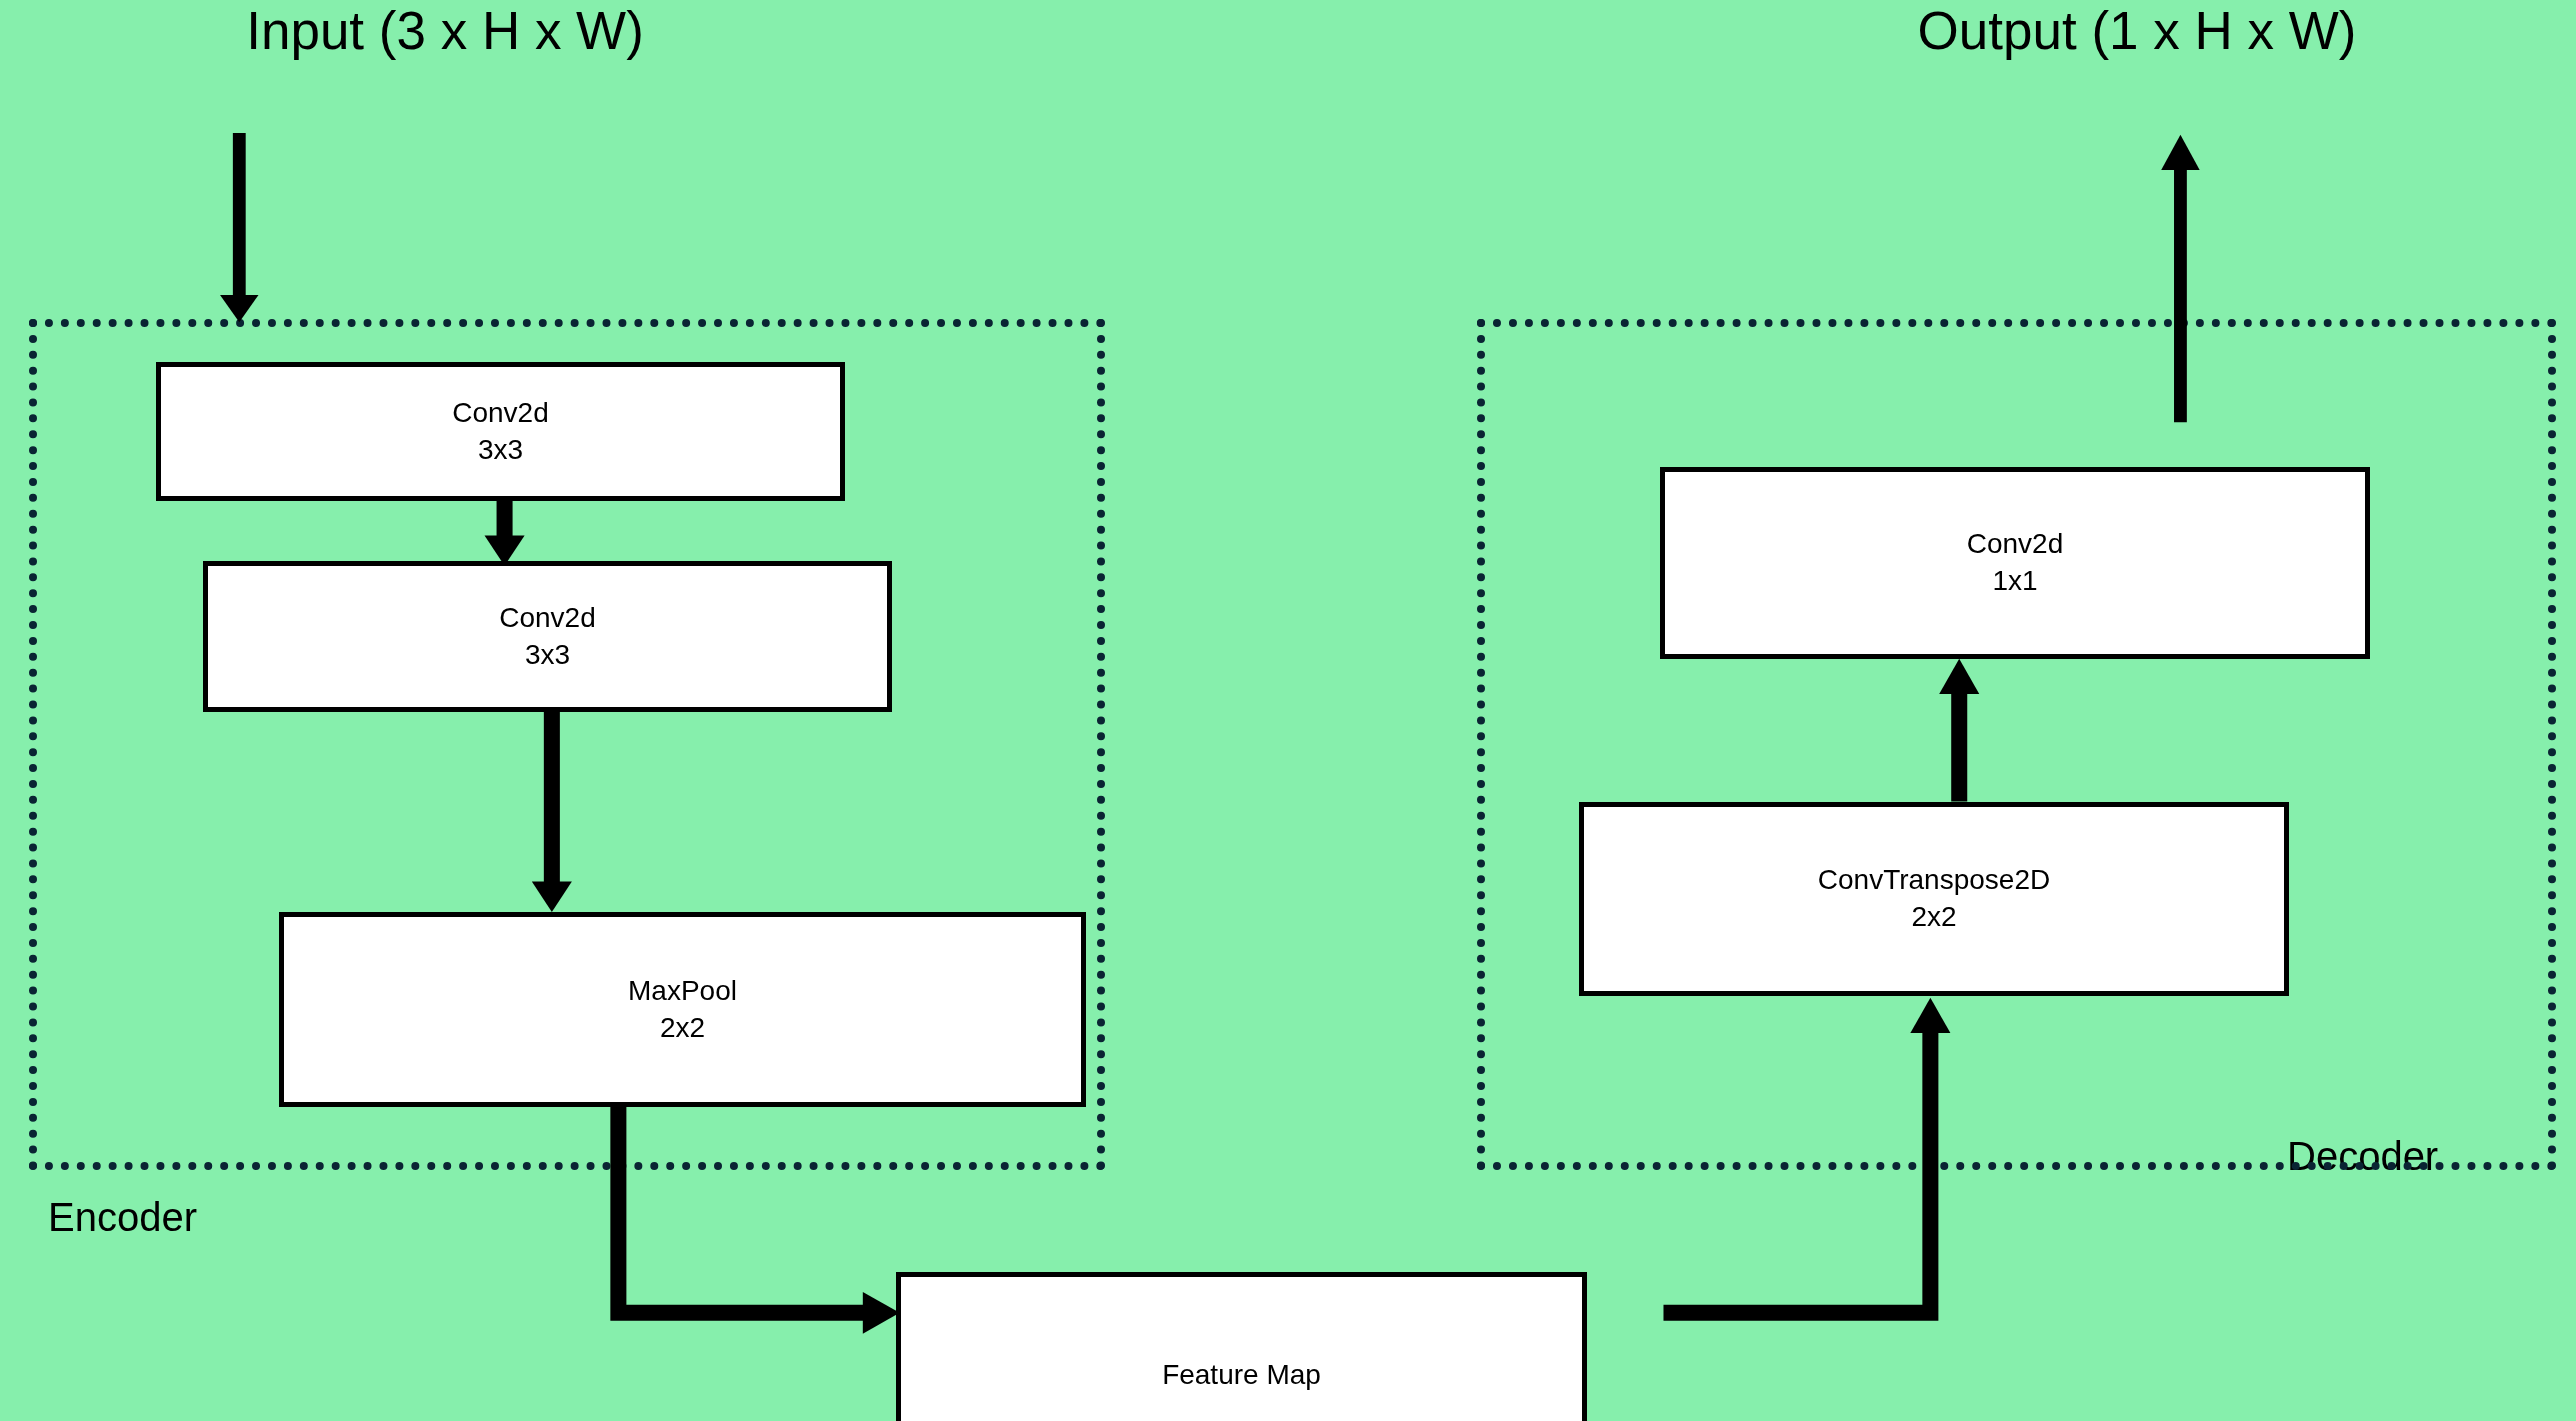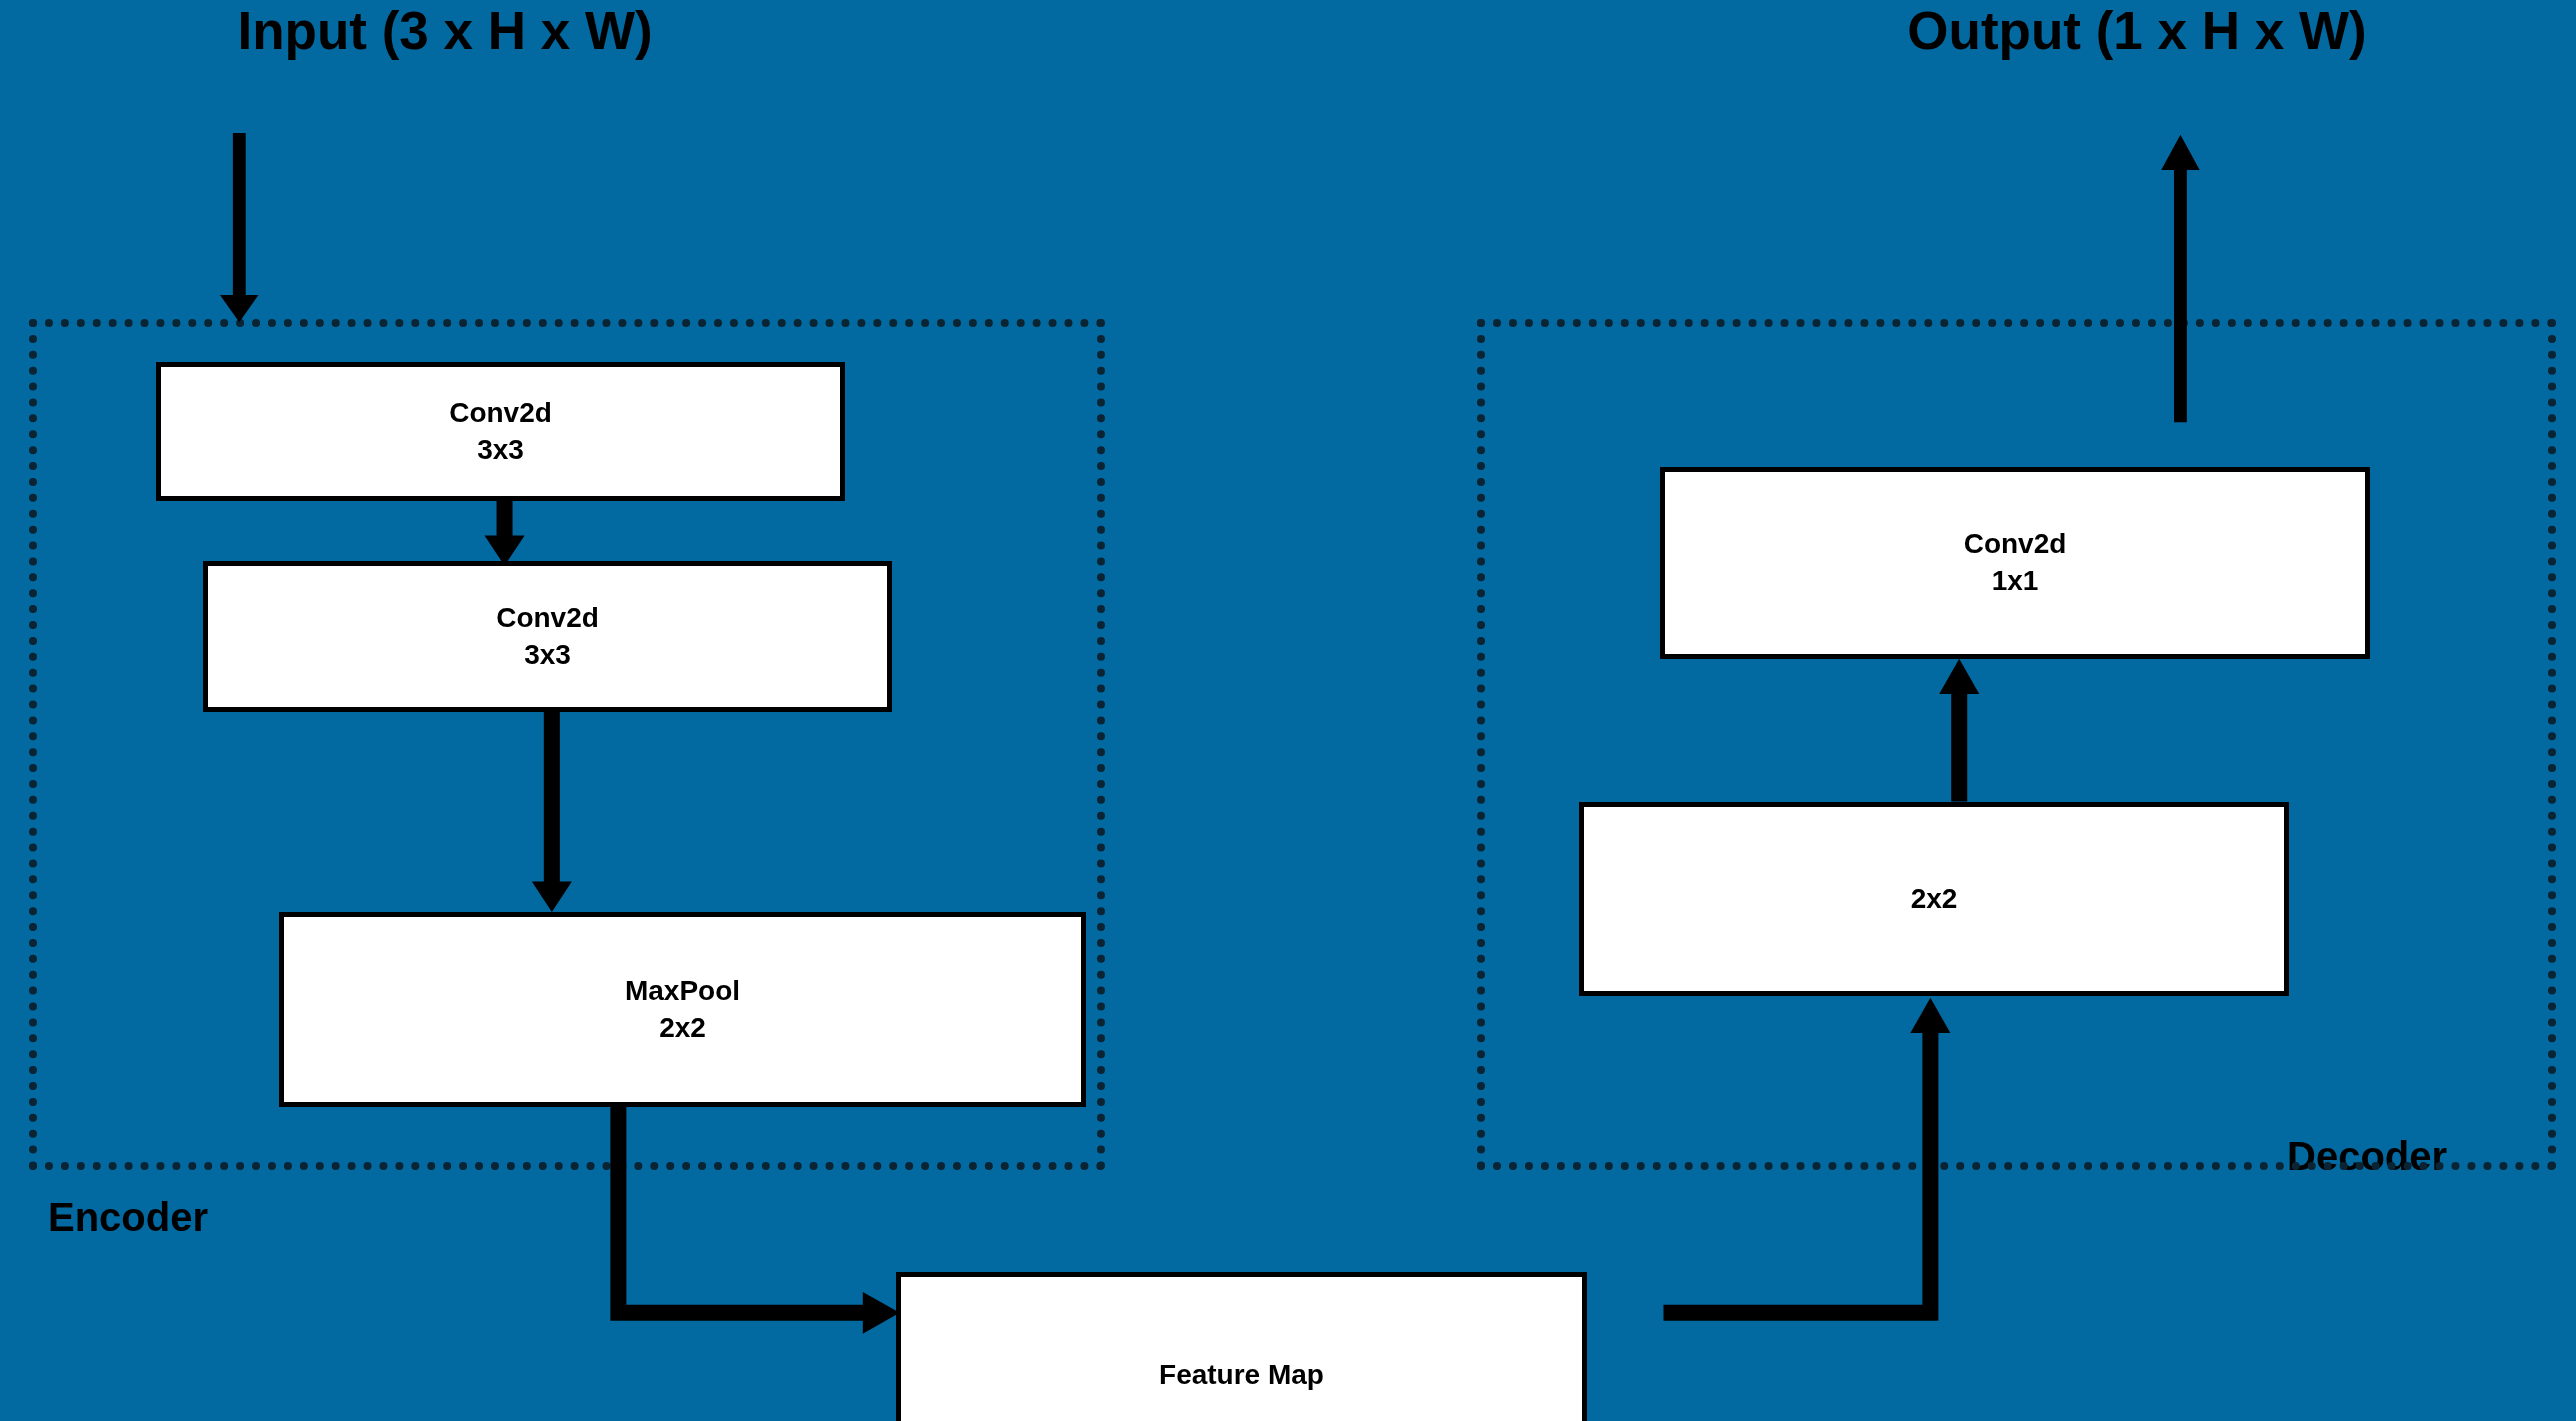--- a/index.html
+++ b/index.html
@@ -7,23 +7,22 @@
     padding: 0;
     background: #ffffff;
   }
   body {
     font-family: "Liberation Sans", sans-serif;
   }
   #canvas {
     position: relative;
     width: 2576px;
     height: 1421px;
-    background: #0369a1;
+    background: #86efac;
     overflow: hidden;
-    font-weight: bold;
   }
   .svg-layer {
     position: absolute;
     left: 0;
     top: 0;
     width: 2576px;
     height: 1421px;
     pointer-events: none;
   }
   .group-box {
@@ -137,20 +136,21 @@
     <div class="node-line">MaxPool</div>
     <div class="node-line">2x2</div>
   </div>
 
   <div class="node-box" style="left:1660px; top:467px; width:710px; height:192px;">
     <div class="node-line">Conv2d</div>
     <div class="node-line">1x1</div>
   </div>
 
   <div class="node-box" style="left:1579px; top:802px; width:710px; height:194px;">
+    <div class="node-line">ConvTranspose2D</div>
     <div class="node-line">2x2</div>
   </div>
 
   <div class="node-box" style="left:896px; top:1272px; width:691px; height:206px;">
     <div class="node-line">Feature Map</div>
   </div>
 
 </div>
 
 

